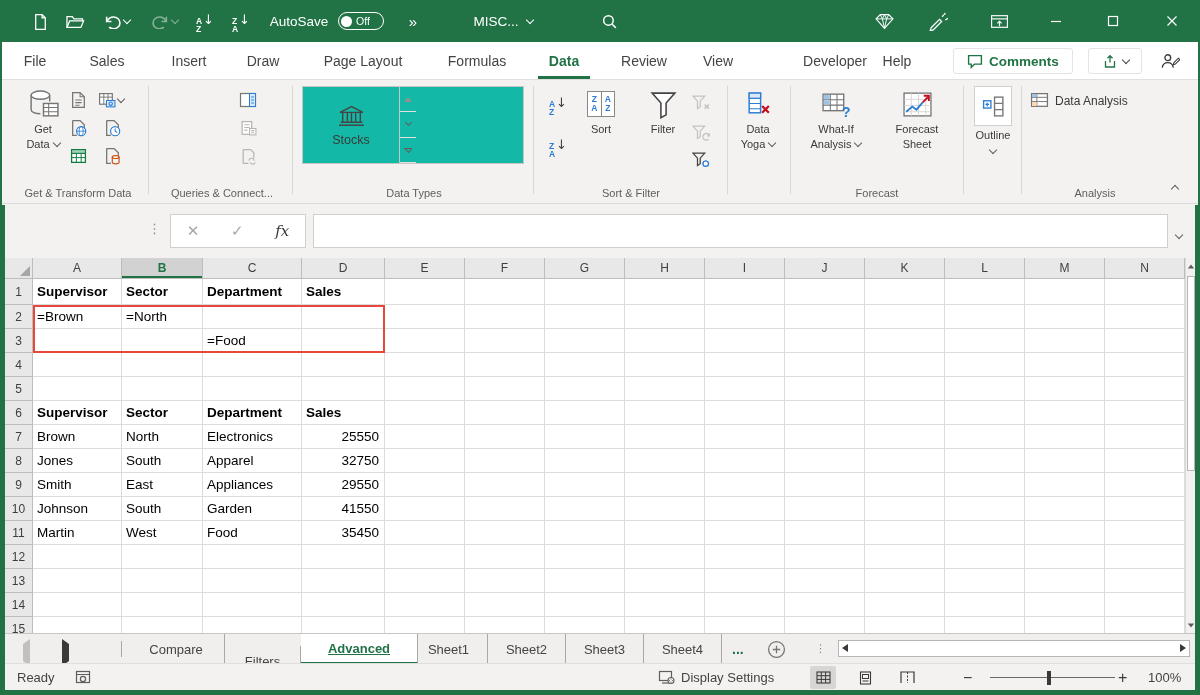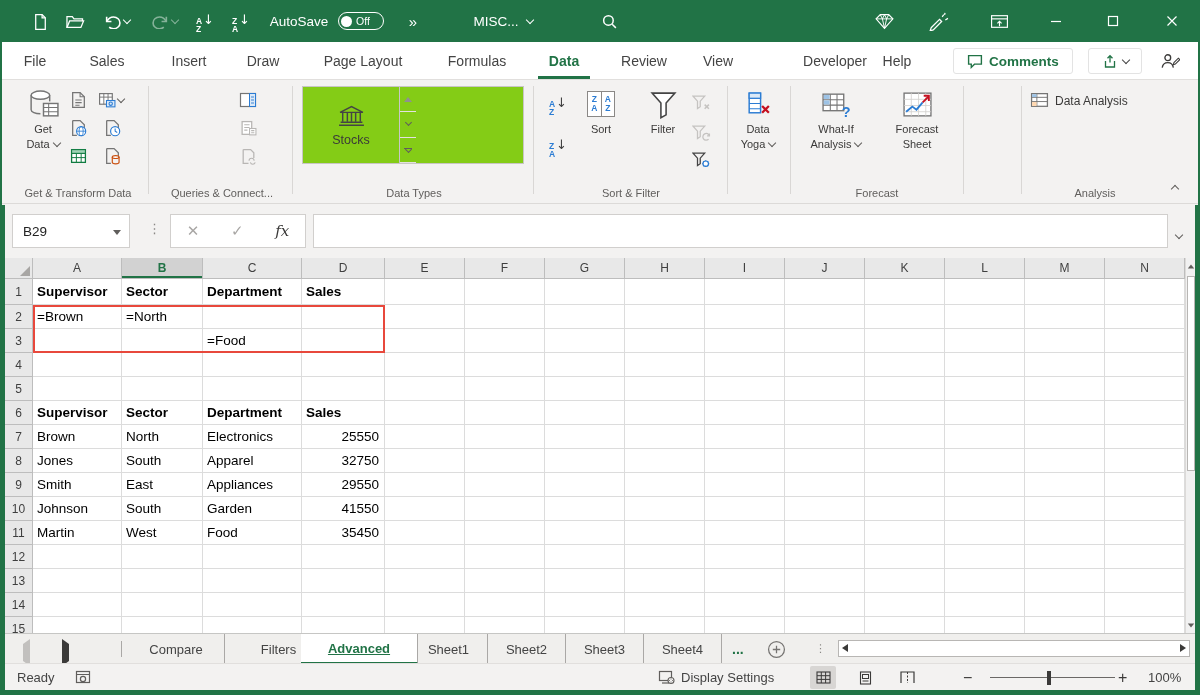--- a/index.html
+++ b/index.html
@@ -24,21 +24,21 @@
   .pillbtn{position:absolute;top:6px;height:26px;background:#fff;border:1px solid #e3e3e3;border-radius:3px;display:flex;align-items:center;justify-content:center;gap:6px;font-size:13.5px;color:#217346;font-weight:600;}
   
   .ribbon{position:absolute;left:0;top:80px;width:1200px;height:124px;background:#f3f2f1;border-bottom:1px solid #dcdad8;}
   .vsep{position:absolute;top:6px;height:108px;width:1px;background:#d9d7d5;}
   .grp{position:absolute;top:0;height:124px;}
   .glabel{position:absolute;bottom:5px;left:0;width:100%;text-align:center;font-size:11px;color:#605e5c;white-space:nowrap;}
   .bigbtn{position:absolute;top:6px;display:flex;flex-direction:column;align-items:center;font-size:11px;color:#3b3a39;text-align:center;}
   .bigbtn .ic{height:36px;display:flex;align-items:center;}
   .bigbtn .l{line-height:15px;display:flex;align-items:center;gap:4px;white-space:nowrap;}
   .smbtn{position:absolute;width:24px;height:24px;display:flex;align-items:center;justify-content:center;}
-  .gallery{position:absolute;top:6px;height:78px;background:#84cc16;border:1px solid #c8c6c4;display:flex;}
+  .gallery{position:absolute;top:6px;height:78px;background:#14b8a6;border:1px solid #c8c6c4;display:flex;}
   .gitem{width:96px;display:flex;flex-direction:column;align-items:center;justify-content:center;gap:4px;font-size:12.5px;color:#3b3a39;}
   .gscroll{width:17px;border-left:1px solid #c8c6c4;display:flex;flex-direction:column;}
   .gscroll>div{flex:1;display:flex;align-items:center;justify-content:center;border-bottom:1px solid #e3e1df;color:#605e5c;}
   .sortbig{width:28px;height:26px;border:1px solid #8a8886;background:#fff;display:flex;}
   .sortbig .sc{flex:1;display:flex;flex-direction:column;align-items:center;justify-content:center;font-size:8.5px;font-weight:700;color:#2b7cd3;line-height:9px;border-right:1px solid #8a8886;}
   .sortbig .sc:last-child{border-right:none;}
   .tri-u{width:0;height:0;border-left:4px solid transparent;border-right:4px solid transparent;border-bottom:5px solid #909090;}
   .tri-d{width:0;height:0;border-left:4px solid transparent;border-right:4px solid transparent;border-top:5px solid #605e5c;}
   
   .frow{position:absolute;left:0;top:204px;width:1200px;height:54px;background:#f3f2f1;}
@@ -448,43 +448,53 @@
               <path d="M26 9.5V4.5h-5" fill="none" stroke="#c50f1f" stroke-width="1.8"></path>
             </svg>
           </span>
         <span class="l">Forecast</span>
         <span class="l">Sheet</span>
       </div>
       <div class="glabel">Forecast</div>
     </div>
     <div class="vsep" style="left:963px;"></div>
 
+    <div class="grp" style="left:966px;width:54px;">
+      <div class="bigbtn" style="left:0;width:54px;">
+        <span class="ic" style="background:#fff;border:1px solid #d1cfcd;width:38px;height:40px;justify-content:center;">
+            <svg width="25" height="25" viewBox="0 0 24 24">
+              <rect x="13" y="3" width="8" height="18" fill="#fff" stroke="#757575" stroke-width="1.3"></rect>
+              <path d="M13 9h8M13 15h8" stroke="#757575" stroke-width="1"></path>
+              <rect x="2.5" y="6.5" width="7" height="7" fill="none" stroke="#2b7cd3" stroke-width="1.3"></rect>
+              <path d="M6 8.3v3.4M4.3 10h3.4" stroke="#2b7cd3" stroke-width="1.3"></path>
+            </svg>
+          </span>
+        <span class="l" style="margin-top:2px;">Outline</span>
+        <span class="cv" style="color:#605e5c;margin-top:4px;"></span>
+      </div>
+    </div>
     <div class="vsep" style="left:1021px;"></div>
 
     <div class="grp" style="left:1024px;width:142px;">
       <div style="position:absolute;left:6px;top:12px;display:flex;align-items:center;gap:6px;font-size:12px;color:#3b3a39;">
         <svg width="19" height="17" viewBox="0 0 18 16">
             <rect x="1.5" y="1.5" width="15" height="12" fill="#fff" stroke="#757575" stroke-width="1.2"></rect>
             <path d="M1.5 5h15M6.5 1.5v12M1.5 9h15" stroke="#757575" stroke-width=".9"></path>
             <rect x="2" y="2" width="4.2" height="2.7" fill="#9dc3e6"></rect>
             <rect x="2" y="9.4" width="4.2" height="3.8" fill="#ffd8b1"></rect>
           </svg>
         <span>Data Analysis</span>
       </div>
       <div class="glabel">Analysis</div>
     </div>
 
     <div style="position:absolute;left:1172px;top:98px;"><span class="cv cvu" style="color:#605e5c;"></span></div>
   </div>
 
   <div class="frow">
-    <div class="whitebox namebox">
-        <span>B29</span>
-        <span class="nbarrow"></span>
-      </div>
     <div style="position:absolute;left:148px;top:17px;color:#8a8886;font-size:13px;letter-spacing:1px;">⋮</div>
     <div class="whitebox fbbtns">
       <span class="fbx">✕</span>
       <span class="fbx">✓</span>
       <span class="ffx">fx</span>
     </div>
     <div class="whitebox finput">
         <span></span>
       </div>
     <div style="position:absolute;left:1176px;top:20px;"><span class="cv" style="color:#605e5c;"></span></div>
@@ -742,21 +752,21 @@
     <div class="vbtn" style="top:359px;">
         <span class="tri-d" style="border-top-color:#605e5c;transform:scale(.8);"></span>
       </div>
   </div>
 
   <div class="sheetbar">
     <div style="position:absolute;left:18px;top:10px;"><span class="tri-l"></span></div>
     <div style="position:absolute;left:57px;top:10px;"><span class="tri-r"></span></div>
     <div style="position:absolute;left:116px;top:7px;width:1px;height:16px;background:#aaa8a6;"></div>
     <div class="stab" style="left:123px;width:97px;">Compare</div>
-    <div class="stab" style="left:236px;width:76px;">Filters</div>
+    <div class="stab" style="left:220px;width:76px;margin-top:12px;">Filters</div>
     <div class="stab act" style="left:296px;width:117px;text-decoration:underline;">Advanced</div>
     <div class="stab" style="left:405px;width:78px;">Sheet1</div>
     <div class="stab" style="left:483px;width:78px;">Sheet2</div>
     <div class="stab" style="left:561px;width:78px;">Sheet3</div>
     <div class="stab" style="left:639px;width:78px;">Sheet4</div>
     <div style="position:absolute;left:727px;top:0;height:30px;display:flex;align-items:center;color:#217346;font-weight:700;font-size:14px;">...</div>
     <div style="position:absolute;left:762px;top:6px;"><svg width="19" height="19" viewBox="0 0 18 18">
           <circle cx="9" cy="9" r="7.5" fill="none" stroke="#767472" stroke-width="1.2"></circle>
           <path d="M9 5.5v7M5.5 9h7" stroke="#767472" stroke-width="1.2"></path>
         </svg></div>

